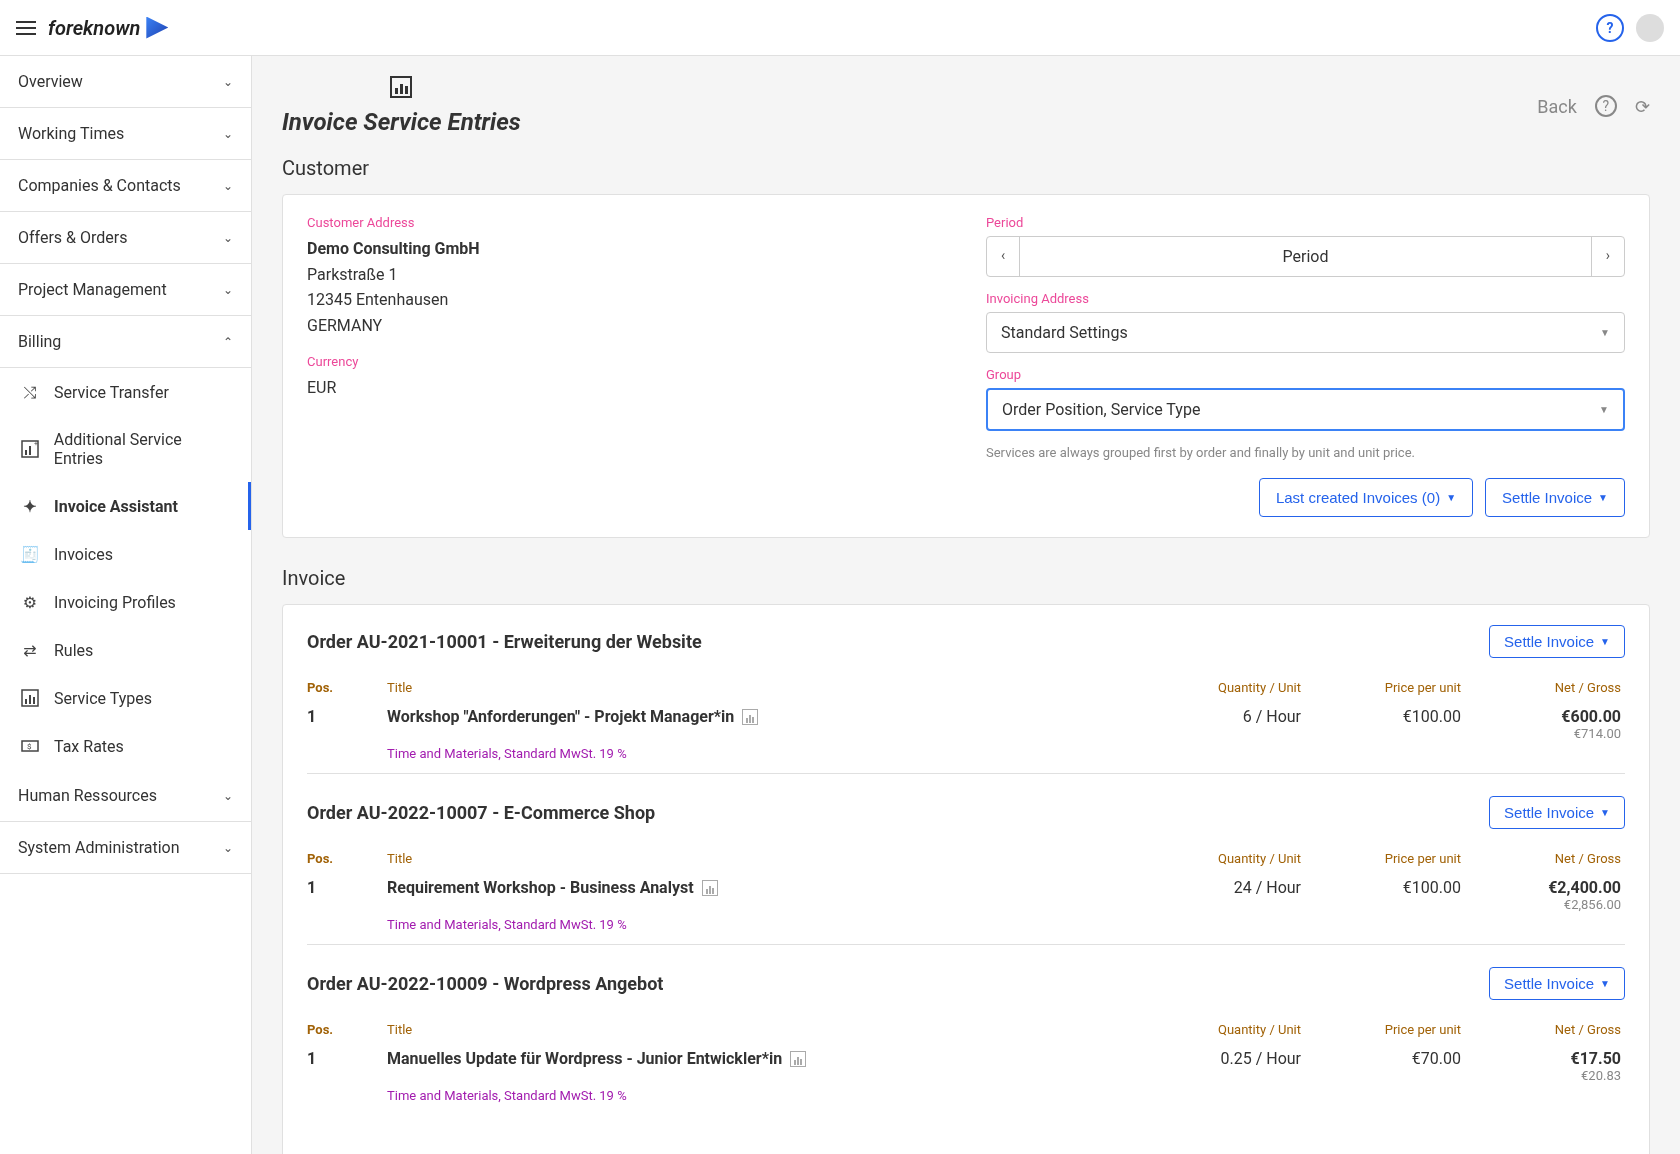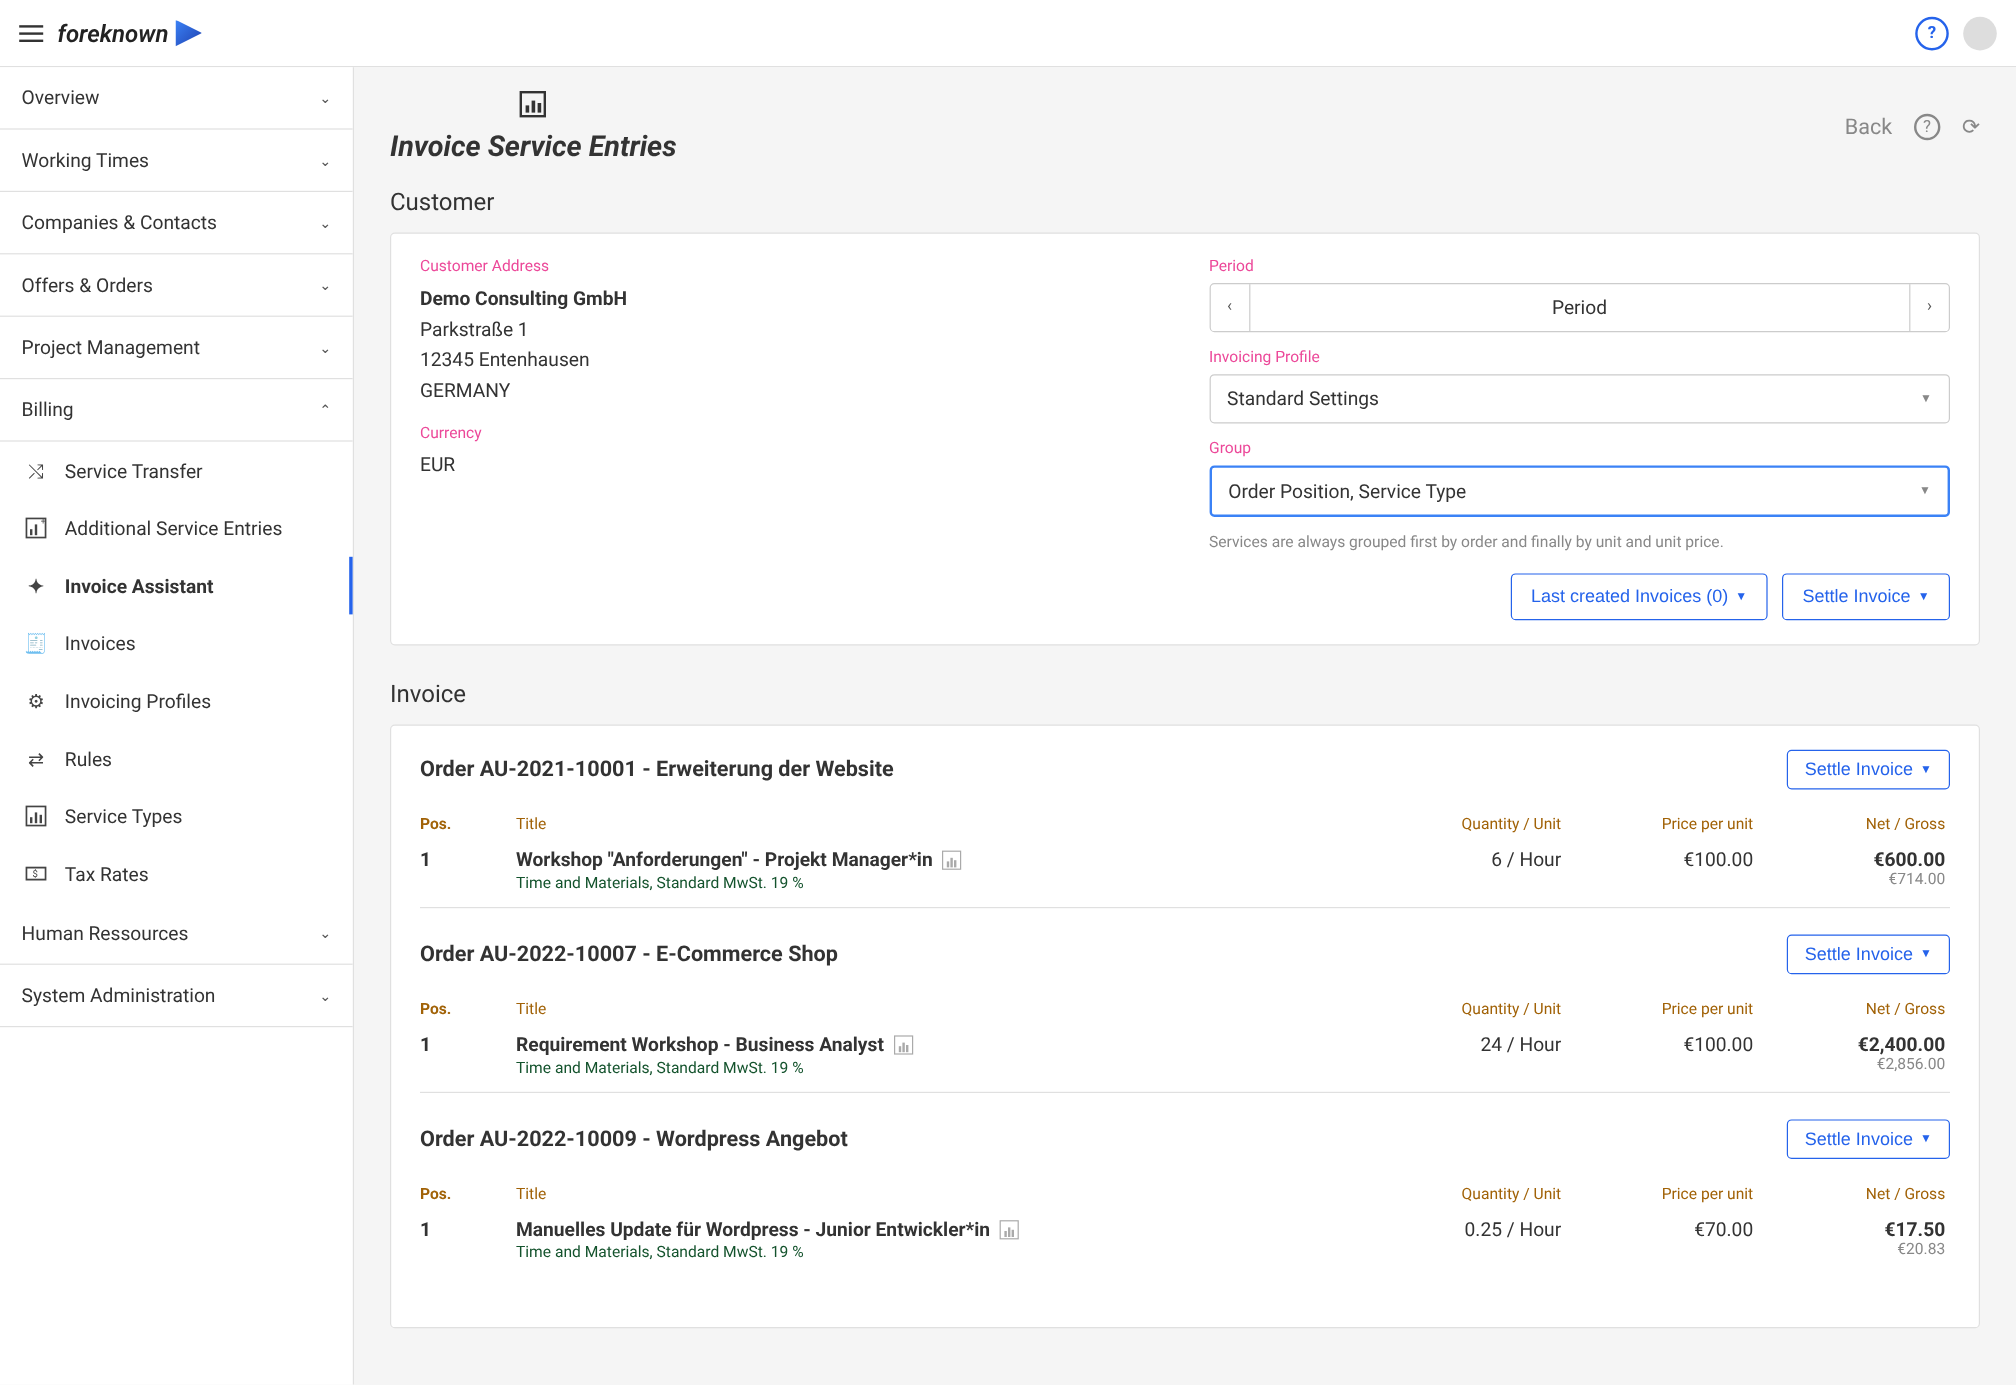--- a/index.html
+++ b/index.html
@@ -11,21 +11,21 @@
     .hamburger span { width: 20px; height: 2px; background: #333; }
     .brand { font-style: italic; font-weight: 600; font-size: 20px; color: #222; display: flex; align-items: center; gap: 6px; }
     .brand-logo { width: 22px; height: 22px; background: linear-gradient(135deg, #3b82f6, #1e40af); clip-path: polygon(0 0, 100% 50%, 0 100%); }
     .topbar-right { display: flex; align-items: center; gap: 12px; }
     .icon-circle { width: 28px; height: 28px; border-radius: 50%; display: flex; align-items: center; justify-content: center; }
     .help-circle { border: 2px solid #2563eb; color: #2563eb; font-weight: bold; }
     .avatar { background: #ddd; }
     
     .container { display: flex; height: calc(100vh - 56px); }
     
-    .sidebar { width: 295px; background: #fff; border-right: 1px solid #e0e0e0; overflow-y: auto; }
+    .sidebar { width: 252px; background: #fff; border-right: 1px solid #e0e0e0; overflow-y: auto; }
     .sidebar-group { padding: 16px 18px; border-bottom: 1px solid #e0e0e0; display: flex; justify-content: space-between; align-items: center; cursor: pointer; font-size: 16px; }
     .sidebar-group.expanded { border-bottom: 1px solid #e0e0e0; }
     .chevron { font-size: 12px; color: #555; }
     .sidebar-subitem { padding: 14px 18px 14px 20px; display: flex; align-items: center; gap: 14px; cursor: pointer; font-size: 16px; }
     .sidebar-subitem.active { font-weight: 700; border-right: 3px solid #2563eb; }
     .sidebar-icon { width: 20px; height: 20px; display: flex; align-items: center; justify-content: center; color: #444; }
     
     .content { flex: 1; padding: 20px 30px; overflow-y: auto; background: #f5f5f5; }
     
     .page-header { display: flex; justify-content: space-between; align-items: center; margin-bottom: 20px; }
@@ -63,21 +63,21 @@
     .order-header { display: flex; justify-content: space-between; align-items: center; margin-bottom: 14px; }
     .order-title { font-weight: 700; font-size: 18px; }
     .btn-small { padding: 7px 14px; font-size: 15px; }
     
     .invoice-table { width: 100%; border-collapse: collapse; }
     .invoice-table th { text-align: left; font-weight: 400; color: #a16207; font-size: 13px; padding: 8px 4px 8px 0; }
     .invoice-table td { padding: 4px 4px 6px 0; vertical-align: top; font-size: 16px; }
     .invoice-table .right { text-align: right; }
     .invoice-table .pos-col { width: 80px; font-weight: 700; }
     .invoice-table .title-col .main { font-weight: 700; display: flex; align-items: center; gap: 8px; }
-    .invoice-table .title-col .sub { font-size: 13px; color: #14532d; margin-top: 3px; }
+    .invoice-table .title-col .sub { font-size: 13px; color: #a21caf; margin-top: 20px; }
     .invoice-table .qty-col, .invoice-table .price-col, .invoice-table .net-col { width: 160px; }
     .net-main { font-weight: 700; }
     .net-sub { font-size: 13px; color: #888; }
     .chart-badge { width: 16px; height: 16px; border: 1px solid #aaa; display: inline-flex; align-items: flex-end; justify-content: center; gap: 1px; padding: 1px; }
     .chart-badge span { width: 2px; background: #aaa; }
   </style>
 </head>
 <body>
 
 <div class="topbar">
@@ -218,21 +218,21 @@
           <div class="field-label">Currency</div>
           <div class="field-value">EUR</div>
         </div>
         <div class="customer-col">
           <div class="field-label">Period</div>
           <div class="period-control">
             <div class="period-arrow">‹</div>
             <div class="period-text">Period</div>
             <div class="period-arrow">›</div>
           </div>
-          <div class="field-label">Invoicing Profile</div>
+          <div class="field-label">Invoicing Address</div>
           <div class="select-box">
             <span>Standard Settings</span>
             <span class="select-arrow">▼</span>
           </div>
           <div class="field-label">Group</div>
           <div class="select-box highlighted">
             <span>Order Position, Service Type</span>
             <span class="select-arrow">▼</span>
           </div>
           <div class="hint-text">Services are always grouped first by order and finally by unit and unit price.</div>

